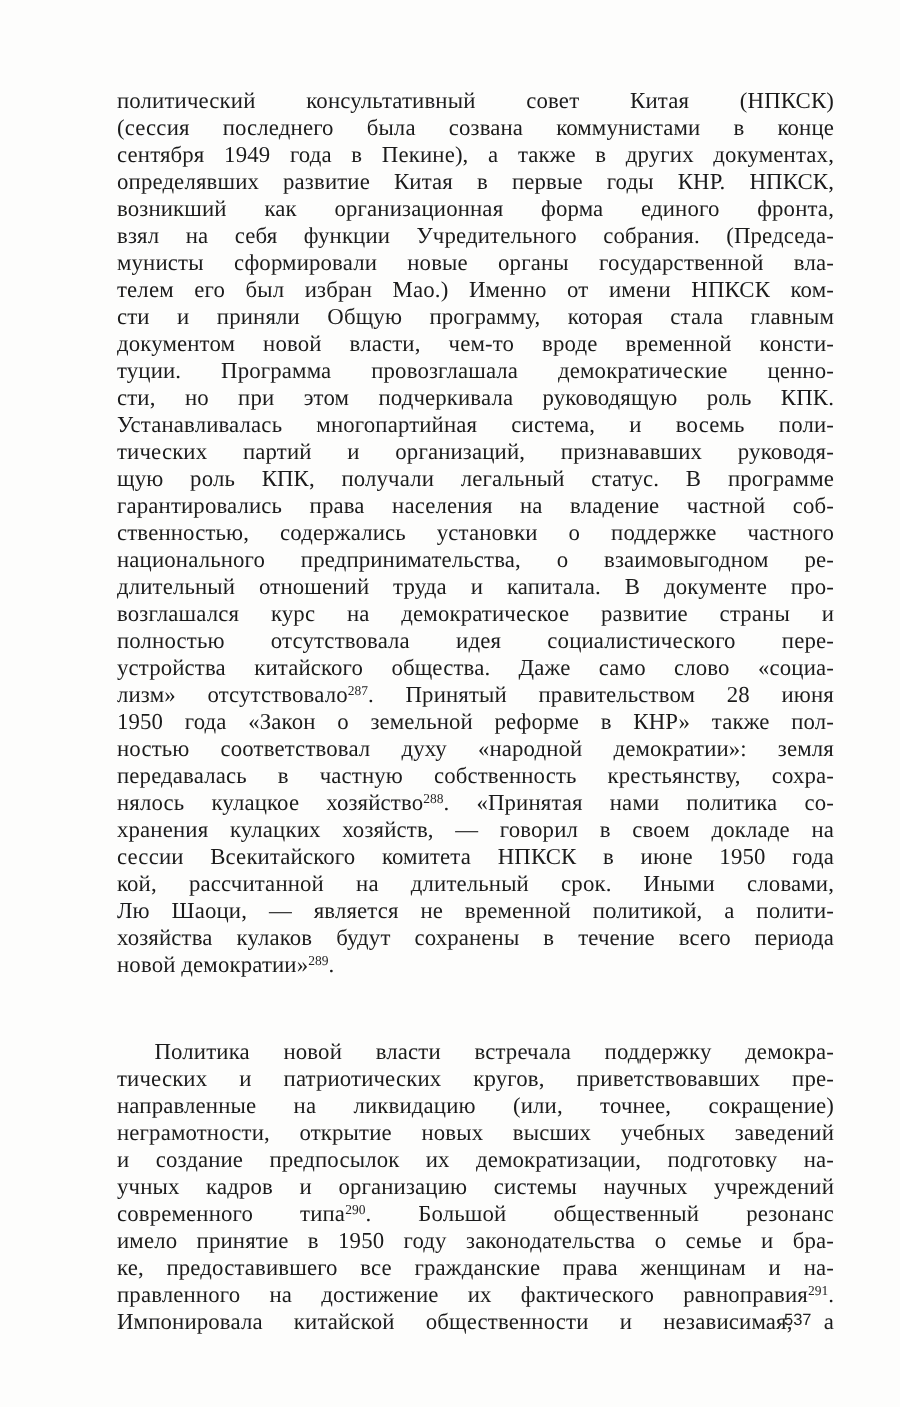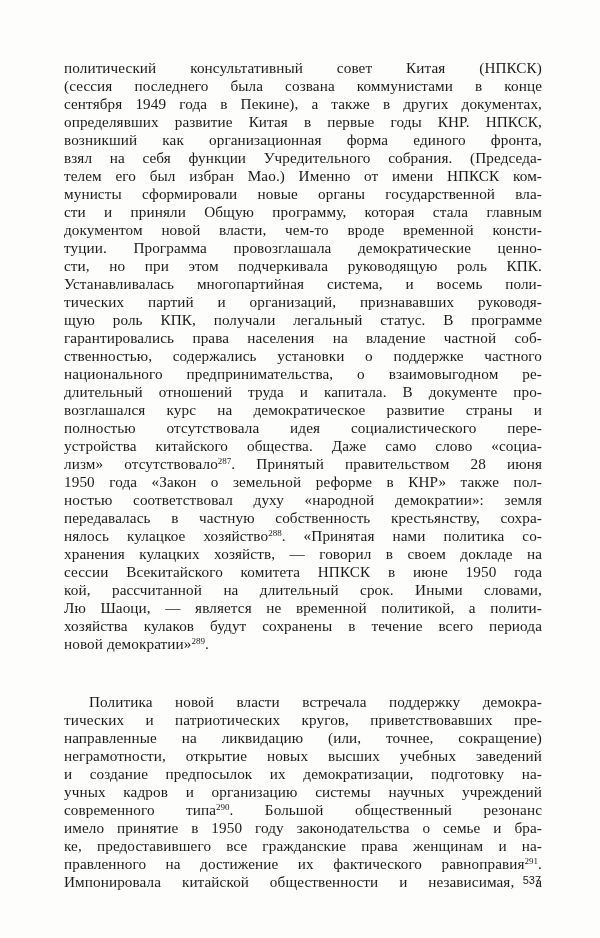--- a/index.html
+++ b/index.html
@@ -12,21 +12,21 @@
   }
   .page {
     position: relative;
     width: 600px;
     height: 938px;
     background: #fdfdfc;
     overflow: hidden;
   }
   .text-block {
     position: absolute;
-    left: 64px;
+    left: 78px;
     top: 59px;
     width: 478px;
   }
   .line {
     font-size: 15.2px;
     line-height: 18px;
     height: 18px;
     overflow: hidden;
     text-align: justify;
     text-align-last: justify;
@@ -60,22 +60,22 @@
 <body>
 
 <div class="page">
   <div class="text-block">
       <div class="line"><span>политический консультативный совет Китая (НПКСК)</span></div>
       <div class="line"><span>(сессия последнего была созвана коммунистами в конце</span></div>
       <div class="line"><span>сентября 1949 года в Пекине), а также в других документах,</span></div>
       <div class="line"><span>определявших развитие Китая в первые годы КНР. НПКСК,</span></div>
       <div class="line"><span>возникший как организационная форма единого фронта,</span></div>
       <div class="line"><span>взял на себя функции Учредительного собрания. (Председа-</span></div>
+      <div class="line"><span>мунисты сформировали новые органы государственной вла-</span></div>
       <div class="line"><span>телем его был избран Мао.) Именно от имени НПКСК ком-</span></div>
-      <div class="line"><span>мунисты сформировали новые органы государственной вла-</span></div>
       <div class="line"><span>сти и приняли Общую программу, которая стала главным</span></div>
       <div class="line"><span>документом новой власти, чем-то вроде временной консти-</span></div>
       <div class="line"><span>туции. Программа провозглашала демократические ценно-</span></div>
       <div class="line"><span>сти, но при этом подчеркивала руководящую роль КПК.</span></div>
       <div class="line"><span>Устанавливалась многопартийная система, и восемь поли-</span></div>
       <div class="line"><span>тических партий и организаций, признававших руководя-</span></div>
       <div class="line"><span>щую роль КПК, получали легальный статус. В программе</span></div>
       <div class="line"><span>гарантировались права населения на владение частной соб-</span></div>
       <div class="line"><span>ственностью, содержались установки о поддержке частного</span></div>
       <div class="line"><span>национального предпринимательства, о взаимовыгодном ре-</span></div>

